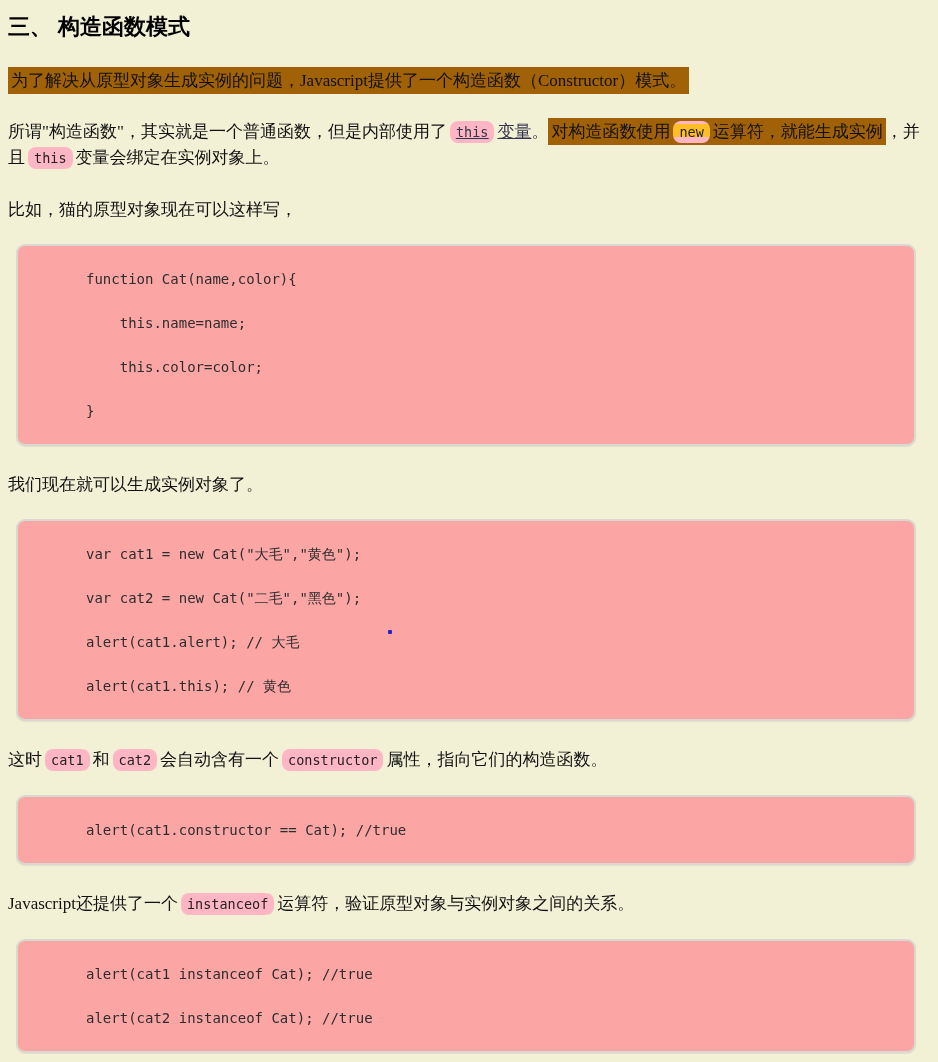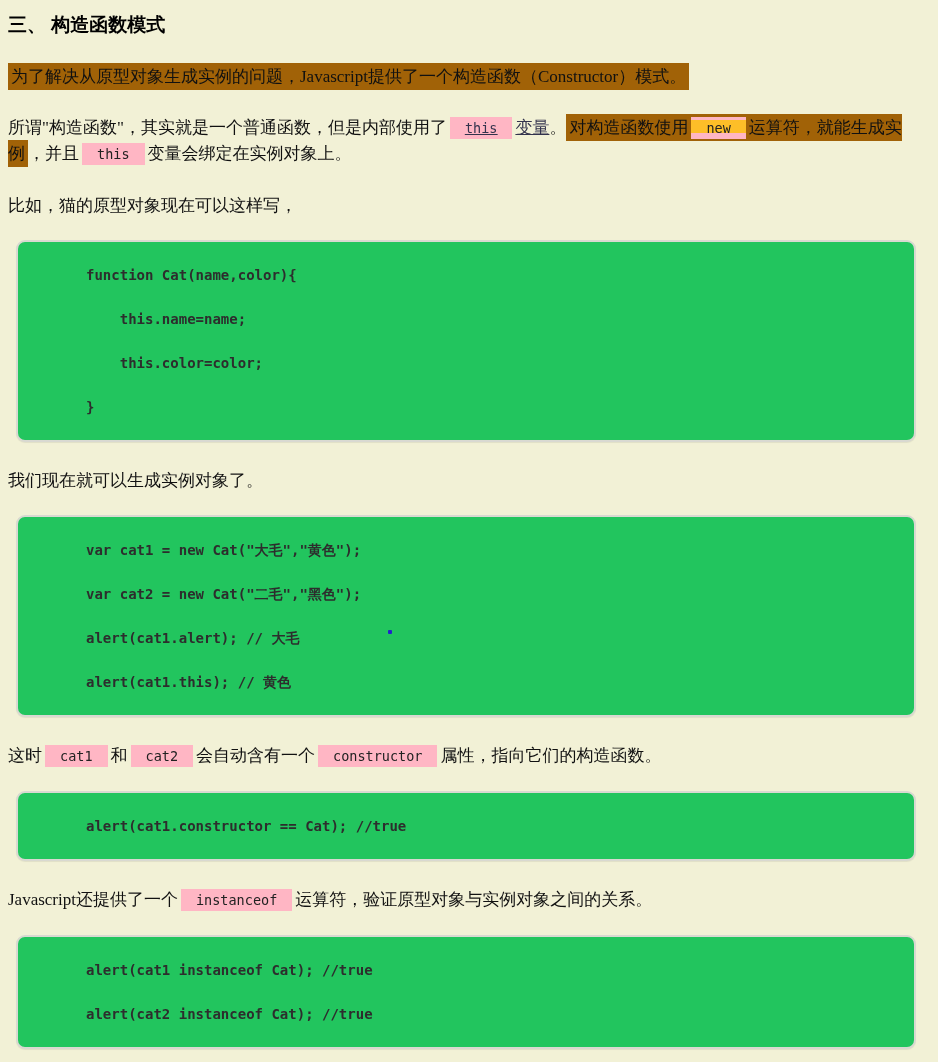--- a/index.html
+++ b/index.html
@@ -6,64 +6,63 @@
   body{
     width:938px;height:1062px;
     background:#f2f1d6;
     overflow:hidden;
     position:relative;
     font-family:"Liberation Serif","DejaVu Serif",serif;
     color:#111;
   }
   .page-title{
     margin:12px 8px 0 8px;
-    font-size:19px;
+    font-size:22px;
     font-weight:bold;
     font-family:"Liberation Sans","DejaVu Sans",sans-serif;
     color:#000;
   }
   p.para{
     margin:26px 8px 0 8px;
     font-size:17px;
     line-height:25px;
     color:#111;
   }
   .hl{
     background:#a16207;
     padding:4px 3px;
   }
   .inline-code{
     font-family:"DejaVu Sans Mono","Liberation Mono",monospace;
     font-size:13.5px;
     background:#ffb6c4;
     color:#222;
-    padding:3px 15px;
-    border-radius:0;
+    padding:3px 6px;
+    border-radius:8px;
     margin:0 3px;
   }
   .inline-code.on-hl{
     
     background:linear-gradient(180deg,#ffb6c4 0 12%,#fdbe28 12% 72%,#ffb6c4 72% 100%);
   }
   a.term-link{
     color:#33334d;
     text-decoration:underline;
   }
   a.term-link .inline-code{
     text-decoration:underline;
     color:#33334d;
   }
   .code-block{
     margin:22px 22px 0 16px;
-    background:#22c55e;
+    background:#fca5a5;
     border:2px solid #d9d9d1;
     border-radius:9px;
     padding:11px 10px;
     box-shadow:0 1px 1px rgba(0,0,0,0.07);
-    font-weight:bold;
   }
   .code-line{
     font-family:"DejaVu Sans Mono","Liberation Mono",monospace;
     font-size:14px;
     line-height:44px;
     color:#2d2d2d;
     white-space:pre;
     padding-left:58px;
   }
   .stray-dot{

